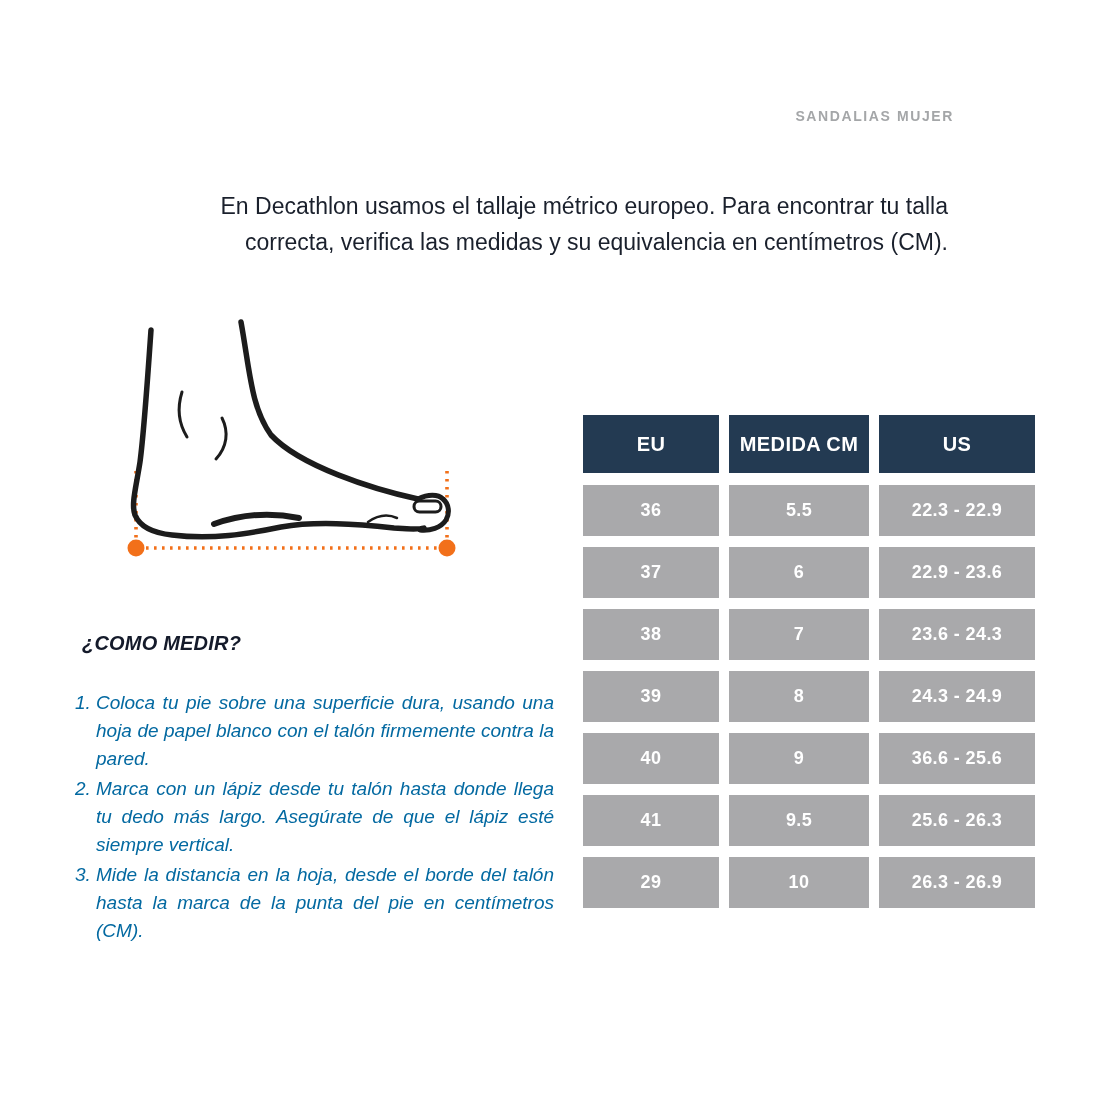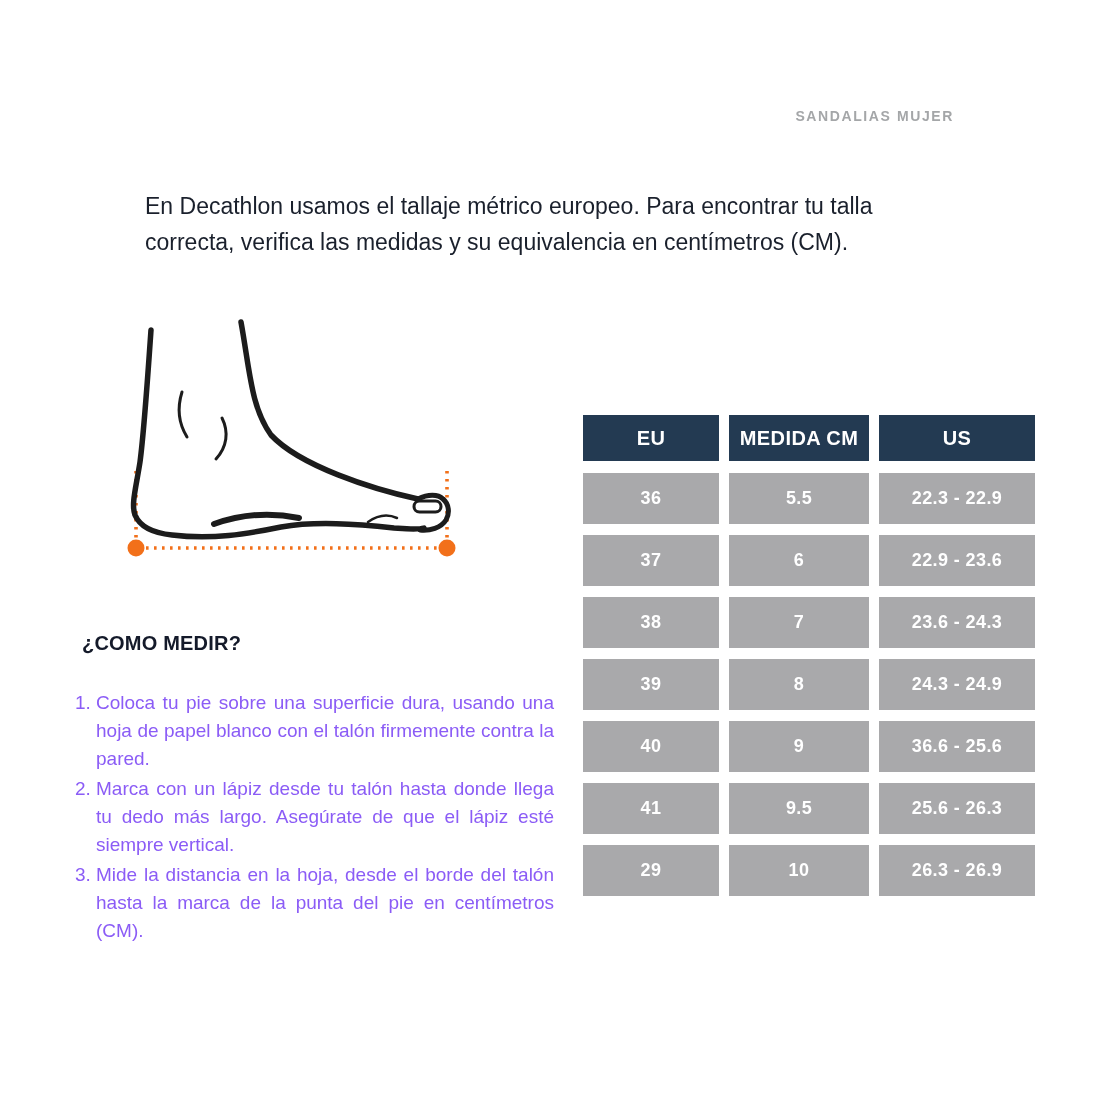--- a/index.html
+++ b/index.html
@@ -16,48 +16,48 @@
   body{font-family:"Liberation Sans","DejaVu Sans",sans-serif;color:var(--ink);}
   .page{position:relative;width:1100px;height:1100px;background:#fff;overflow:hidden;}
 
   .brand{
     position:absolute;top:108px;right:146px;
     font-size:14px;font-weight:700;letter-spacing:1.6px;
     color:var(--brand-gray);
   }
 
   .intro{
-    position:absolute;top:188px;left:145px;width:820px;
-    text-align:left;font-size:23px;line-height:36px;
+    position:absolute;top:188px;left:128px;width:820px;
+    text-align:right;font-size:23px;line-height:36px;
     color:var(--ink);font-weight:400;
   }
 
   .figure{position:absolute;left:105px;top:295px;width:375px;height:275px;}
   .figure .foot{fill:none;stroke:var(--line);stroke-linecap:round;stroke-linejoin:round;}
   .figure .dots{fill:none;stroke:var(--accent);stroke-width:3.6;stroke-dasharray:2.6 5.4;}
   .figure .dot{fill:var(--accent);stroke:none;}
 
-  .howto{position:absolute;left:72px;top:632px;width:482px;}
+  .howto{position:absolute;left:72px;top:632px;width:482px;font-style:italic;}
   .howto h2{
     font-size:20px;font-weight:800;letter-spacing:0.2px;
     color:#141A2A;padding-left:10px;margin-bottom:34px;
   }
   .howto ol{
     list-style:decimal;padding-left:24px;
-    font-size:19px;line-height:28px;text-align:justify;color:#8b5cf6;
+    font-size:19px;line-height:28px;text-align:justify;color:#0369a1;
   }
   .howto ol li{margin-bottom:2px;}
 
   .size-table{position:absolute;left:583px;top:415px;width:452px;}
   .thead,.tbody{display:grid;grid-template-columns:136px 140px 156px;column-gap:10px;}
   .thead{margin-bottom:12px;}
   .tbody{row-gap:11px;}
   .th{
     background:var(--navy);color:var(--table-text);
-    height:46px;display:flex;align-items:center;justify-content:center;
+    height:58px;display:flex;align-items:center;justify-content:center;
     font-size:20px;font-weight:700;letter-spacing:0.4px;
   }
   .td{
     background:var(--cell-gray);color:var(--table-text);
     height:51px;display:flex;align-items:center;justify-content:center;
     font-size:18px;font-weight:700;letter-spacing:0.4px;
   }
 </style>
 </head>
 <body>

